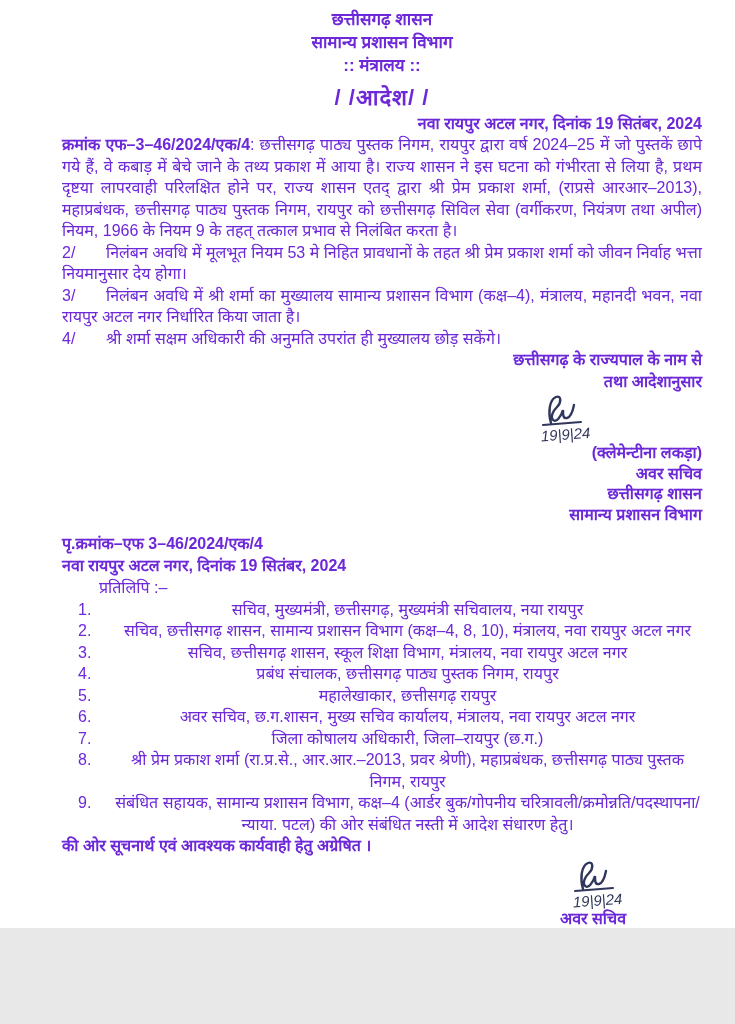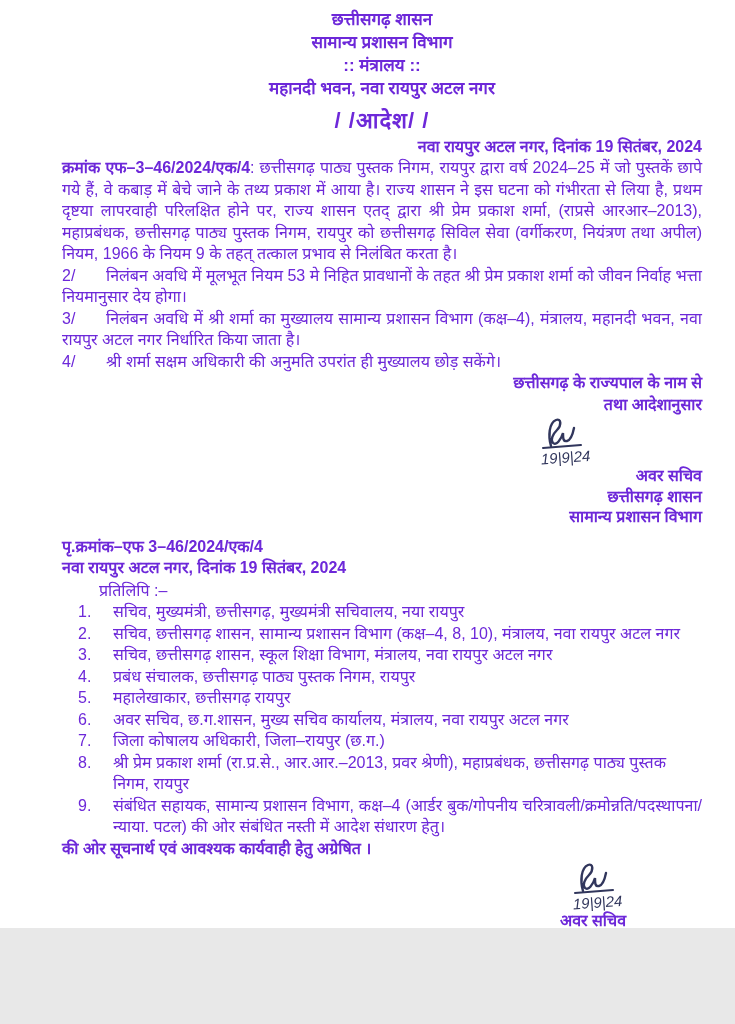--- a/index.html
+++ b/index.html
@@ -19,35 +19,34 @@
   p{margin:0;}
   .para .pnum{display:inline-block;min-width:44px;}
   .sig-block{width:282px;margin-left:auto;text-align:right;}
   .sig-block .byorder{font-weight:700;line-height:21.5px;}
   .sig-svg{display:block;margin:1px auto 0 auto;}
   .sig-name,.sig-line{font-weight:700;line-height:20.5px;}
   .endorse-row{display:flex;justify-content:space-between;font-weight:700;margin-top:8px;flex-direction:column;}
   .copy-label{margin-top:1px;margin-left:37px;}
   .copy-item{display:flex;}
   .copy-item .num{flex:0 0 35px;margin-left:16px;}
-  .copy-item .txt{flex:1;}
+  .copy-item .txt{flex:1;text-align:center;}
   .forward-line{font-weight:700;}
   .footer-sig{width:218px;margin-left:auto;text-align:center;margin-top:2px;}
   .sig-date-text{font-size:15px;font-style:italic;}
 </style>
 </head>
 <body>
 
 <div class="page">
 
   <div>
     <div class="hdr">छत्तीसगढ़ शासन</div>
     <div class="hdr">सामान्य प्रशासन विभाग</div>
     <div class="hdr">:: मंत्रालय ::</div>
-    <div class="hdr">महानदी भवन, नवा रायपुर अटल नगर</div>
   </div>
 
   <div class="order-title">/ /आदेश/ /</div>
 
   <div class="date-line right">नवा रायपुर अटल नगर, दिनांक 19 सितंबर, 2024</div>
 
   <p class="para justify"><span class="bold">क्रमांक एफ–3–46/2024/एक/4</span><span>: छत्तीसगढ़ पाठ्य पुस्तक निगम, रायपुर द्वारा वर्ष 2024–25 में जो पुस्तकें छापे गये हैं, वे कबाड़ में बेचे जाने के तथ्य प्रकाश में आया है। राज्य शासन ने इस घटना को गंभीरता से लिया है, प्रथम दृष्टया लापरवाही परिलक्षित होने पर, राज्य शासन एतद् द्वारा श्री प्रेम प्रकाश शर्मा, (राप्रसे आरआर–2013), महाप्रबंधक, छत्तीसगढ़ पाठ्य पुस्तक निगम, रायपुर को छत्तीसगढ़ सिविल सेवा (वर्गीकरण, नियंत्रण तथा अपील) नियम, 1966 के नियम 9 के तहत् तत्काल प्रभाव से निलंबित करता है।</span></p>
 
   <p class="para justify"><span class="pnum">2/</span><span>निलंबन अवधि में मूलभूत नियम 53 मे निहित प्रावधानों के तहत श्री प्रेम प्रकाश शर्मा को जीवन निर्वाह भत्ता नियमानुसार देय होगा।</span></p>
   <p class="para justify"><span class="pnum">3/</span><span>निलंबन अवधि में श्री शर्मा का मुख्यालय सामान्य प्रशासन विभाग (कक्ष–4), मंत्रालय, महानदी भवन, नवा रायपुर अटल नगर निर्धारित किया जाता है।</span></p>
@@ -56,20 +55,21 @@
   <div class="sig-block">
     <div class="byorder">छत्तीसगढ़ के राज्यपाल के नाम से</div>
     <div class="byorder">तथा आदेशानुसार</div>
     <svg class="sig-svg" width="120" height="50" viewBox="0 0 120 50">
       <g stroke="#31365c" fill="none" stroke-width="2.4" stroke-linecap="round">
         <path d="M50,30 C47,20 48,7 55,4 C60,2 61,9 56,14 C52,18 49,24 52,27 C55,30 60,24 62,17 C62,22 62,26 66,25 C70,24 72,17 73,12"></path>
         <path d="M42,32 L80,29" stroke-width="2"></path>
       </g>
       <text x="40" y="47" fill="#31365c" class="sig-date-text" transform="rotate(-4 60 44)">19|9|24</text>
     </svg>
+    <div class="sig-name">(क्लेमेन्टीना लकड़ा)</div>
     <div class="sig-line">अवर सचिव</div>
     <div class="sig-line">छत्तीसगढ़ शासन</div>
     <div class="sig-line">सामान्य प्रशासन विभाग</div>
   </div>
 
   <div class="endorse-row">
     <span>पृ.क्रमांक–एफ 3–46/2024/एक/4</span>
     <span>नवा रायपुर अटल नगर, दिनांक 19 सितंबर, 2024</span>
   </div>
 

